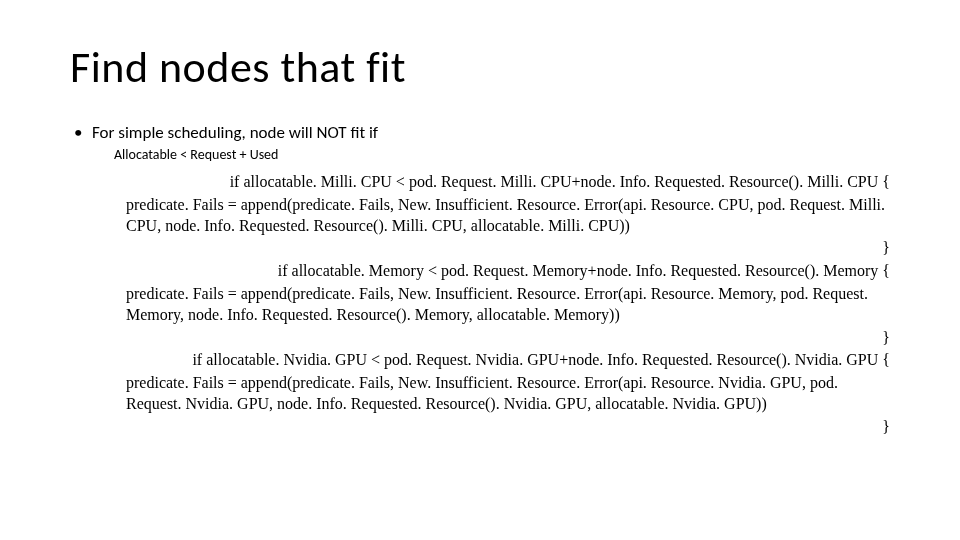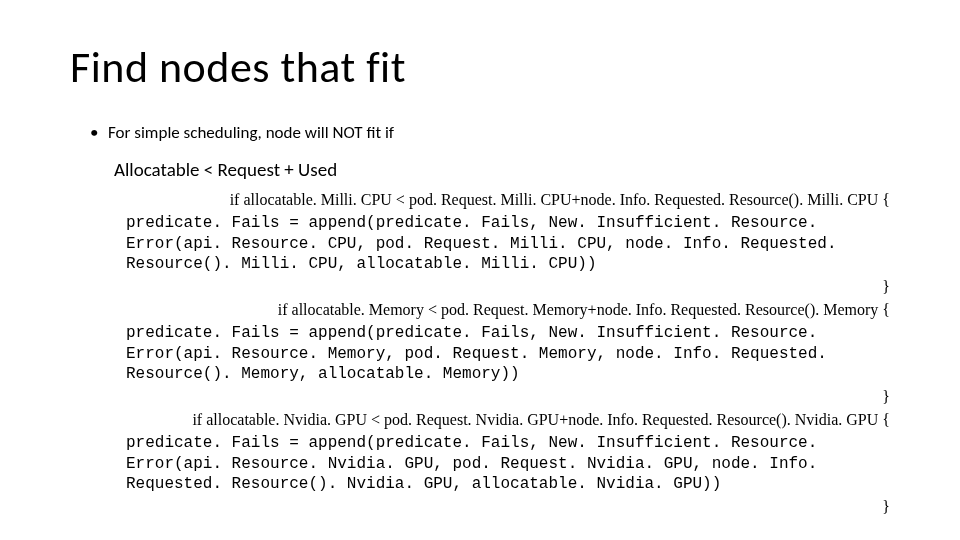--- a/index.html
+++ b/index.html
@@ -19,54 +19,54 @@
   }
   .title {
     font-size: 44px;
     font-weight: 400;
     margin: 0 0 28px 0;
     letter-spacing: 0.5px;
     font-family: "Calibri Light", Calibri, "Segoe UI", Arial, sans-serif;
   }
   ul.top {
     list-style: none;
-    margin: 16px;
+    margin: 0;
     padding: 0;
   }
   ul.top > li {
     position: relative;
     padding-left: 22px;
     margin-bottom: 4px;
     font-size: 17px;
     line-height: 1.25;
   }
   ul.top > li::before {
     content: "•";
     position: absolute;
     left: 4px;
     top: 0;
     font-size: 17px;
   }
   .sub {
-    font-size: 19px;
+    font-size: 14px;
     margin: 2px 0 8px 22px;
     padding-left: 22px;
     line-height: 1.2;
   }
   .codeblock {
     font-family: "Times New Roman", Times, serif;
     font-size: 16px;
     line-height: 1.3;
     margin-top: 2px;
   }
   .codeblock p {
     margin: 0 0 2px 0;
   }
   .ind1 { padding-left: 22px; text-align: right; }
-  .ind2 { padding-left: 56px; font-family: Liberation Mono, monospace; }
+  .ind2 { padding-left: 56px; }
 </style>
 </head>
 <body>
 
 <div class="slide">
 
   <h1 class="title">Find nodes that fit</h1>
 
   <ul class="top">
     <li>

